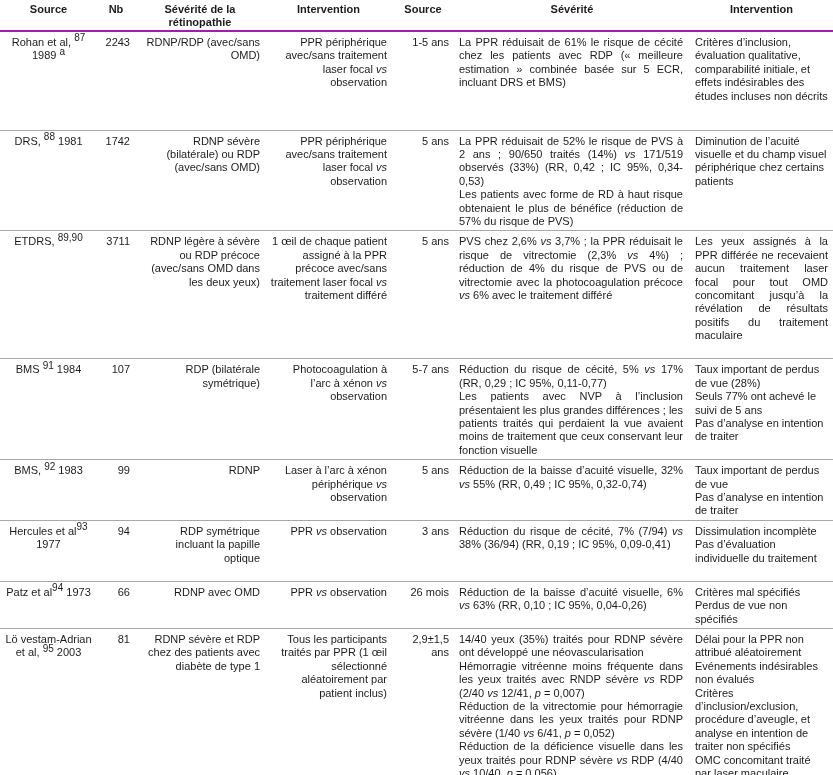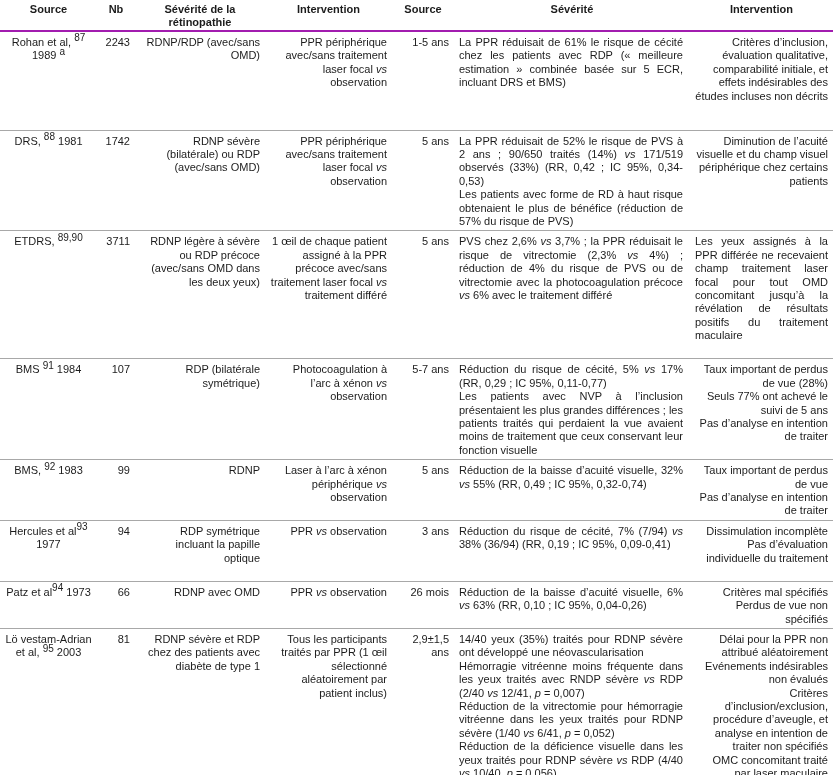--- a/index.html
+++ b/index.html
@@ -18,21 +18,21 @@
     font-weight:bold;text-align:center;padding-top:3px;padding-bottom:2px;
     border-bottom:2px solid #a21caf;line-height:12.5px;
   }
   tbody tr{border-bottom:1px solid #a8a8a8;}
   tbody tr:last-child{border-bottom:2px solid #8a8a8a;}
   td.c-source{text-align:center;padding-left:2px;padding-right:2px;}
   td.c-nb{text-align:right;}
   td.c-sev,td.c-int{text-align:right;}
   td.c-suivi{text-align:right;}
   td.c-res{text-align:justify;padding-right:7px;}
-  td.c-comm{text-align:right;}
+  td.c-comm{text-align:left;}
   td.c-comm.justify{text-align:justify;}
   sup{font-size:10px;line-height:0;vertical-align:super;margin-top:44px;}
   em{font-style:italic;}
 </style>
 </head>
 <body>
 
 <table>
   <colgroup>
     <col style="width:97px">
@@ -73,21 +73,21 @@
       <td class="c-res">La PPR réduisait de 52% le risque de PVS à 2 ans ; 90/650 traités (14%) <em>vs</em> 171/519 observés (33%) (RR, 0,42 ; IC 95%, 0,34-0,53)<br>Les patients avec forme de RD à haut risque obtenaient le plus de bénéfice (réduction de 57% du risque de PVS)</td>
       <td class="c-comm">Diminution de l’acuité visuelle et du champ visuel périphérique chez certains patients</td>
     </tr>
     <tr style="height:128px">
       <td class="c-source">ETDRS, <sup>89,90</sup></td>
       <td class="c-nb">3711</td>
       <td class="c-sev">RDNP légère à sévère ou RDP précoce (avec/sans OMD dans les deux yeux)</td>
       <td class="c-int">1 œil de chaque patient assigné à la PPR précoce avec/sans traitement laser focal <em>vs</em> traitement différé</td>
       <td class="c-suivi">5 ans</td>
       <td class="c-res">PVS chez 2,6% <em>vs</em> 3,7% ; la PPR réduisait le risque de vitrectomie (2,3% <em>vs</em> 4%) ; réduction de 4% du risque de PVS ou de vitrectomie avec la photocoagulation précoce <em>vs</em> 6% avec le traitement différé</td>
-      <td class="c-comm justify">Les yeux assignés à la PPR différée ne recevaient champ traitement laser focal pour tout OMD concomitant jusqu’à la révélation de résultats positifs du traitement maculaire</td>
+      <td class="c-comm justify">Les yeux assignés à la PPR différée ne recevaient aucun traitement laser focal pour tout OMD concomitant jusqu’à la révélation de résultats positifs du traitement maculaire</td>
     </tr>
     <tr style="height:94px">
       <td class="c-source">BMS <sup>91</sup> 1984</td>
       <td class="c-nb">107</td>
       <td class="c-sev">RDP (bilatérale symétrique)</td>
       <td class="c-int">Photocoagulation à l’arc à xénon <em>vs</em> observation</td>
       <td class="c-suivi">5-7 ans</td>
       <td class="c-res">Réduction du risque de cécité, 5% <em>vs</em> 17% (RR, 0,29 ; IC 95%, 0,11-0,77)<br>Les patients avec NVP à l’inclusion présentaient les plus grandes différences ; les patients traités qui perdaient la vue avaient moins de traitement que ceux conservant leur fonction visuelle</td>
       <td class="c-comm">Taux important de perdus de vue (28%)<br>Seuls 77% ont achevé le suivi de 5 ans<br>Pas d’analyse en intention de traiter</td>
     </tr>

